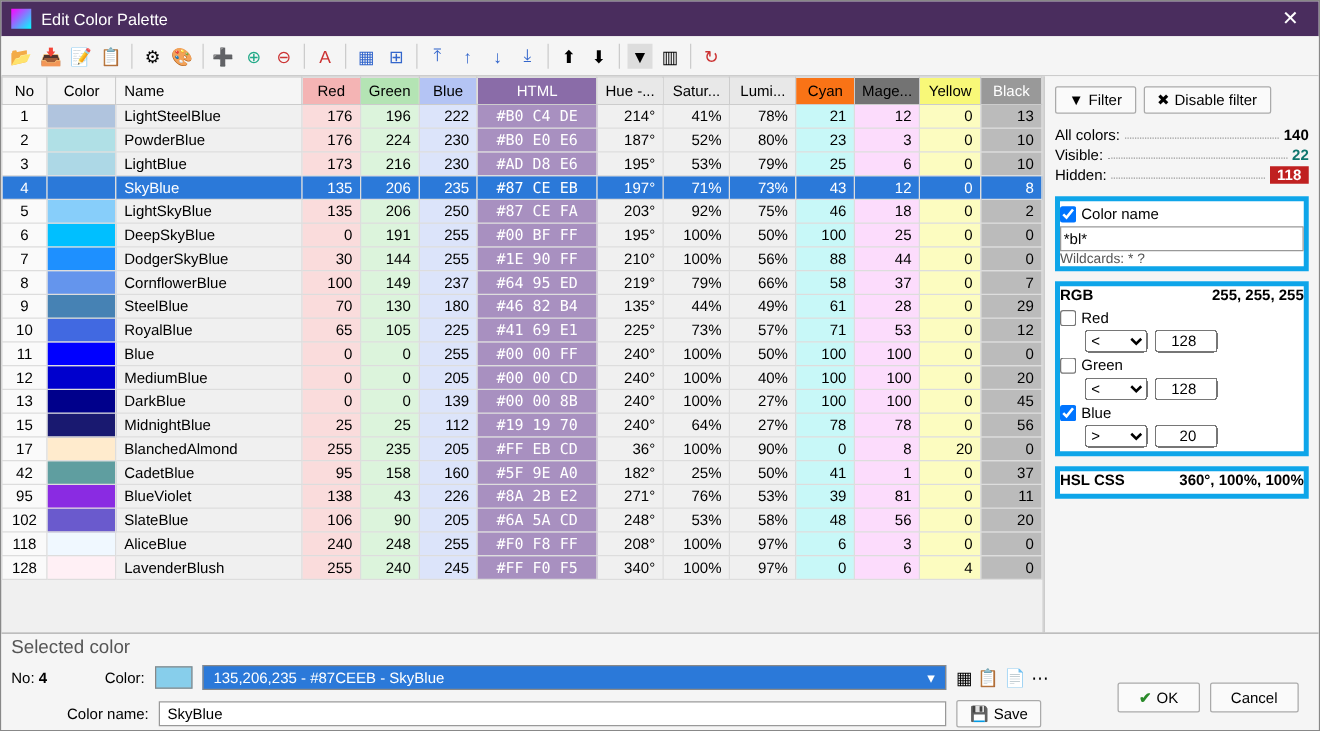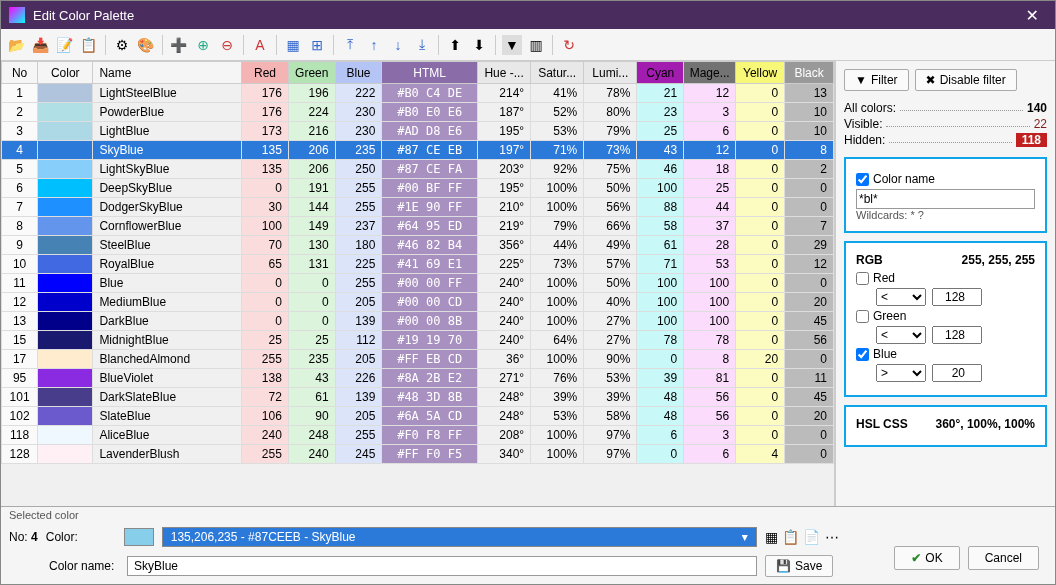--- a/index.html
+++ b/index.html
@@ -10,47 +10,47 @@
 .titlebar .close{font-size:16px;cursor:pointer;padding:0 8px}
 .toolbar{background:#f5f5f5;height:32px;display:flex;align-items:center;padding:0 6px;border-bottom:1px solid #ccc;gap:4px}
 .tb-btn{width:20px;height:20px;display:inline-flex;align-items:center;justify-content:center;cursor:pointer;font-size:14px}
 .tb-sep{width:1px;height:20px;background:#ccc;margin:0 2px}
 .main{display:flex;height:445px}
 .grid-wrap{flex:1;overflow:hidden;border-right:1px solid #ccc;position:relative}
 .grid{border-collapse:collapse;width:100%}
 .grid th{background:#f5f5f5;border:1px solid #ccc;padding:2px 4px;font-weight:normal;text-align:center;height:22px;position:sticky;top:0}
 .grid th.c-red{background:#f4b4b4}.grid th.c-green{background:#b4e4b4}.grid th.c-blue{background:#b4c4f4}
 .grid th.c-html{background:#8a6ca8;color:#fff}.grid th.c-hue,.grid th.c-sat,.grid th.c-lum{background:#e8e8e8}
-.grid th.c-cyan{background:#a21caf}.grid th.c-mag{background:#737373}.grid th.c-yel{background:#f8f878}.grid th.c-blk{background:#999;color:#fff}
+.grid th.c-cyan{background:#f97316}.grid th.c-mag{background:#737373}.grid th.c-yel{background:#f8f878}.grid th.c-blk{background:#999;color:#fff}
 .grid td{border:1px solid #ddd;padding:2px 6px;height:18px;white-space:nowrap}
 .grid td.no{text-align:center;background:#fafafa}
 .grid td.sw{width:50px;padding:0}
 .grid td.nm{text-align:left}
 .grid td.num{text-align:right}
 .grid td.c-red{background:#fadcdc}.grid td.c-green{background:#dcf4dc}.grid td.c-blue{background:#dce4fa}
 .grid td.c-html{background:#a890c0;color:#fff;text-align:center;font-family:Consolas,monospace}
 .grid td.c-cyan{background:#c8f8f8}.grid td.c-mag{background:#fcdcfc}.grid td.c-yel{background:#fcfcc0}.grid td.c-blk{background:#bbb}
 .grid tr.sel td{background:#2b79d9!important;color:#fff}
 .side{width:220px;background:#f5f5f5;padding:8px;overflow-y:auto;border-left:1px solid #ccc;display:flex;flex-direction:column;gap:8px}
 .filter-btns{display:flex;gap:6px}
 .btn{background:#fafafa;border:1px solid #aaa;padding:3px 10px;cursor:pointer;display:inline-flex;align-items:center;gap:4px;border-radius:2px}
 .stats{font-size:12px}
 .stats .row{display:flex;justify-content:space-between;margin:2px 0}
 .stats .dots{flex:1;border-bottom:1px dotted #999;margin:0 4px;height:10px}
-.stats .v-all{font-weight:bold}.stats .v-vis{color:#7f1d1d;font-weight:normal}.stats .v-hid{background:#c02020;color:#fff;padding:0 6px;font-weight:bold}
-.grp{border:2px solid #0ea5e9;padding:10px;background:#fff}
+.stats .v-all{font-weight:bold}.stats .v-vis{color:#0f766e;font-weight:bold}.stats .v-hid{background:#c02020;color:#fff;padding:0 6px;font-weight:bold}
+.grp{border:4px solid #0ea5e9;padding:0;background:#fff}
 .grp label{display:flex;align-items:center;gap:4px;margin:3px 0}
 .grp input[type=text]{width:100%;border:1px solid #999;padding:2px}
 .grp .hdr{display:flex;justify-content:space-between;font-weight:bold;margin-bottom:4px}
 .spin{display:flex;align-items:center;gap:6px;margin:3px 0 3px 20px}
 .spin select{width:50px}.spin input{width:50px;text-align:right}
 .footer{border-top:1px solid #aaa;background:#f5f5f5}
-.sel-hdr{padding:2px 8px;font-size:11px;color:#555}
+.sel-hdr{padding:2px 8px;font-size:15px;color:#555}
 .sel-row{display:flex;align-items:center;padding:4px 8px;gap:8px}
-.sel-row .lbl{width:70px;}
+.sel-row .lbl{width:70px;text-align:right}
 .sel-row .sw2{width:30px;height:18px;border:1px solid #888}
 .sel-row .combo{flex:1;background:#2b79d9;color:#fff;padding:2px 8px;border:1px solid #888;display:flex;align-items:center}
 .sel-row input.name{flex:1;padding:2px 6px;border:1px solid #999}
 .foot-btns{display:flex;gap:8px;padding:6px;position:absolute;right:10px;bottom:8px}
 .foot-btns .btn{padding:4px 16px}
 .ok-ico{color:#2a8a2a;font-weight:bold}
 .mini-icons{display:flex;gap:4px}
 .mini-icons span{cursor:pointer;font-size:14px}
 </style>
 </head>
@@ -245,34 +245,34 @@
             <td class="num c-blk">7</td>
           </tr>
           <tr>
             <td class="no">9</td>
             <td class="sw" style="background:#4682B4"></td>
             <td class="nm">SteelBlue</td>
             <td class="num c-red">70</td>
             <td class="num c-green">130</td>
             <td class="num c-blue">180</td>
             <td class="c-html">#46 82 B4</td>
-            <td class="num">356°</td>
+            <td class="num">135°</td>
             <td class="num">44%</td>
             <td class="num">49%</td>
             <td class="num c-cyan">61</td>
             <td class="num c-mag">28</td>
             <td class="num c-yel">0</td>
             <td class="num c-blk">29</td>
           </tr>
           <tr>
             <td class="no">10</td>
             <td class="sw" style="background:#4169E1"></td>
             <td class="nm">RoyalBlue</td>
             <td class="num c-red">65</td>
-            <td class="num c-green">131</td>
+            <td class="num c-green">105</td>
             <td class="num c-blue">225</td>
             <td class="c-html">#41 69 E1</td>
             <td class="num">225°</td>
             <td class="num">73%</td>
             <td class="num">57%</td>
             <td class="num c-cyan">71</td>
             <td class="num c-mag">53</td>
             <td class="num c-yel">0</td>
             <td class="num c-blk">12</td>
           </tr>
@@ -350,50 +350,50 @@
             <td class="c-html">#FF EB CD</td>
             <td class="num">36°</td>
             <td class="num">100%</td>
             <td class="num">90%</td>
             <td class="num c-cyan">0</td>
             <td class="num c-mag">8</td>
             <td class="num c-yel">20</td>
             <td class="num c-blk">0</td>
           </tr>
           <tr>
+            <td class="no">42</td>
+            <td class="sw" style="background:#5F9EA0"></td>
+            <td class="nm">CadetBlue</td>
+            <td class="num c-red">95</td>
+            <td class="num c-green">158</td>
+            <td class="num c-blue">160</td>
+            <td class="c-html">#5F 9E A0</td>
+            <td class="num">182°</td>
+            <td class="num">25%</td>
+            <td class="num">50%</td>
+            <td class="num c-cyan">41</td>
+            <td class="num c-mag">1</td>
+            <td class="num c-yel">0</td>
+            <td class="num c-blk">37</td>
+          </tr>
+          <tr>
             <td class="no">95</td>
             <td class="sw" style="background:#8A2BE2"></td>
             <td class="nm">BlueViolet</td>
             <td class="num c-red">138</td>
             <td class="num c-green">43</td>
             <td class="num c-blue">226</td>
             <td class="c-html">#8A 2B E2</td>
             <td class="num">271°</td>
             <td class="num">76%</td>
             <td class="num">53%</td>
             <td class="num c-cyan">39</td>
             <td class="num c-mag">81</td>
             <td class="num c-yel">0</td>
             <td class="num c-blk">11</td>
-          </tr>
-          <tr>
-            <td class="no">101</td>
-            <td class="sw" style="background:#483D8B"></td>
-            <td class="nm">DarkSlateBlue</td>
-            <td class="num c-red">72</td>
-            <td class="num c-green">61</td>
-            <td class="num c-blue">139</td>
-            <td class="c-html">#48 3D 8B</td>
-            <td class="num">248°</td>
-            <td class="num">39%</td>
-            <td class="num">39%</td>
-            <td class="num c-cyan">48</td>
-            <td class="num c-mag">56</td>
-            <td class="num c-yel">0</td>
-            <td class="num c-blk">45</td>
           </tr>
           <tr>
             <td class="no">102</td>
             <td class="sw" style="background:#6A5ACD"></td>
             <td class="nm">SlateBlue</td>
             <td class="num c-red">106</td>
             <td class="num c-green">90</td>
             <td class="num c-blue">205</td>
             <td class="c-html">#6A 5A CD</td>
             <td class="num">248°</td>

